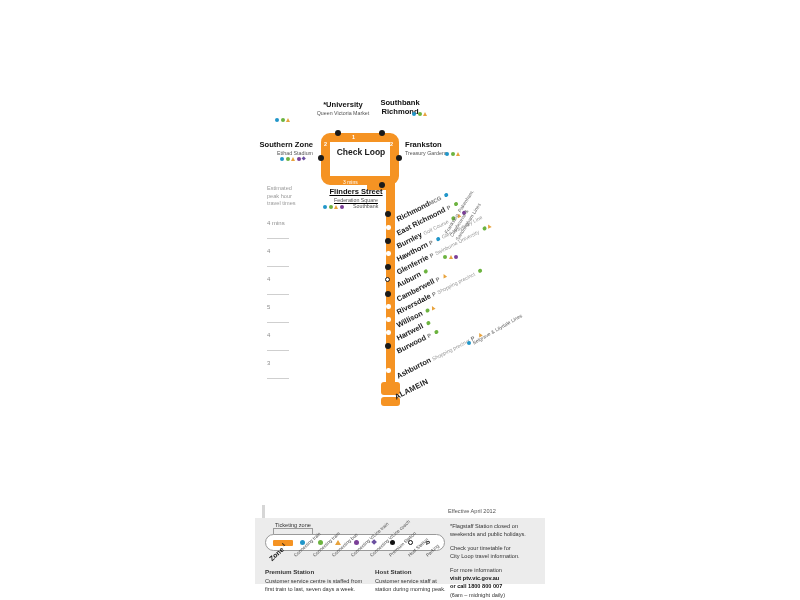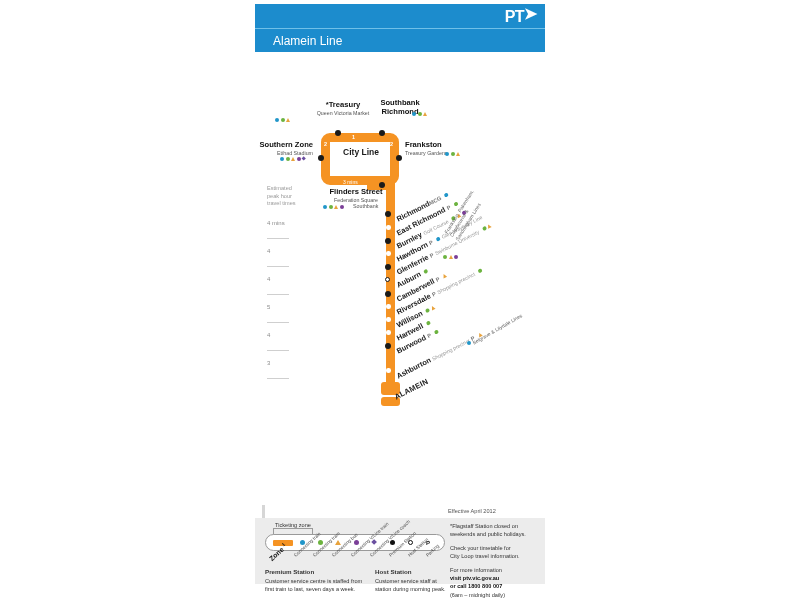--- a/index.html
+++ b/index.html
@@ -119,28 +119,20 @@
   .host b { font-size:6.2px; }
   .rightnotes { position:absolute; left:195px; top:4px; font-size:5.6px; color:#333; line-height:1.5; width:95px; }
   .rightnotes p { margin:0 0 5px 0; }
   .rightnotes b { color:#111; }
 </style>
 </head>
 <body>
 
 <div class="page">
 
-  <div class="hdr-band">
-    <div class="pt-logo">
-      <span>PT</span><span class="arrow">➤</span>
-    </div>
-  </div>
-  <div class="hdr-band2">
-    <div class="line-title">Alamein Line</div>
-  </div>
 
   <div class="map">
 
     <div class="times">
       <div class="hd">
         <div>Estimated</div>
         <div>peak hour</div>
         <div>travel times</div>
       </div>
       <div class="tv">4 mins</div>
@@ -153,37 +145,37 @@
       <div class="rule"></div>
       <div class="tv">4</div>
       <div class="rule"></div>
       <div class="tv">3</div>
       <div class="rule"></div>
     </div>
 
     <div class="trunk"></div>
     <div class="stub"></div>
     <div class="loop"></div>
-    <div class="loop-label">City Line</div>
+    <div class="loop-label">Check Loop</div>
     <div class="terminus"></div>
     <div class="terminus2"></div>
 
     <div class="zonenum" style="left:69px; top:86px;">2</div>
     <div class="zonenum" style="left:135px; top:86px;">2</div>
     <div class="zonemin" style="left:88px; top:124px;">3 mins</div>
     <div class="zonenum" style="left:97px; top:79px;">1</div>
 
     <div class="dot" style="left:80px; top:75px;"></div>
     <div class="dot" style="left:124px; top:75px;"></div>
     <div class="dot" style="left:63px; top:100px;"></div>
     <div class="dot" style="left:141px; top:100px;"></div>
     <div class="dot" style="left:124px; top:127px;"></div>
 
     <div class="st l" style="left:53px; top:46px; text-align:center; width:70px;">
-      <div class="nm">*Treasury</div>
+      <div class="nm">*University</div>
       <div class="sub">Queen Victoria Market</div>
     </div>
     <div class="sw" style="position:absolute; left:20px; top:63px;">
       <span class="s" style="background:#2196c9"></span>
       <span class="s" style="background:#6cb33f"></span>
       <span class="s tri"></span>
     </div>
 
     <div class="st l" style="left:112px; top:44px; width:66px; text-align:center;">
       <div class="nm">Southbank</div>
@@ -210,21 +202,21 @@
     <div class="st l" style="left:150px; top:86px;">
       <div class="nm">Frankston</div>
       <div class="sub">Treasury Gardens</div>
     </div>
     <div class="sw" style="position:absolute; left:190px; top:97px;">
       <span class="s" style="background:#2196c9"></span>
       <span class="s" style="background:#6cb33f"></span>
       <span class="s tri"></span>
     </div>
 
-    <div class="st l" style="left:58px; top:133px; width:86px; text-align:center;">
+    <div class="st l" style="left:58px; top:133px; width:86px; text-align:center;text-decoration:underline;">
       <div class="nm">Flinders Street</div>
       <div class="sub">Federation Square</div>
     </div>
     <div class="sw" style="position:absolute; left:68px; top:150px;">
       <span class="s" style="background:#2196c9"></span>
       <span class="s" style="background:#6cb33f"></span>
       <span class="s tri"></span>
       <span class="s" style="background:#7b3f98"></span>
     </div>
     <div class="sub" style="position:absolute; left:98px; top:148px; font-size:5.3px; color:#555;">Southbank</div>

